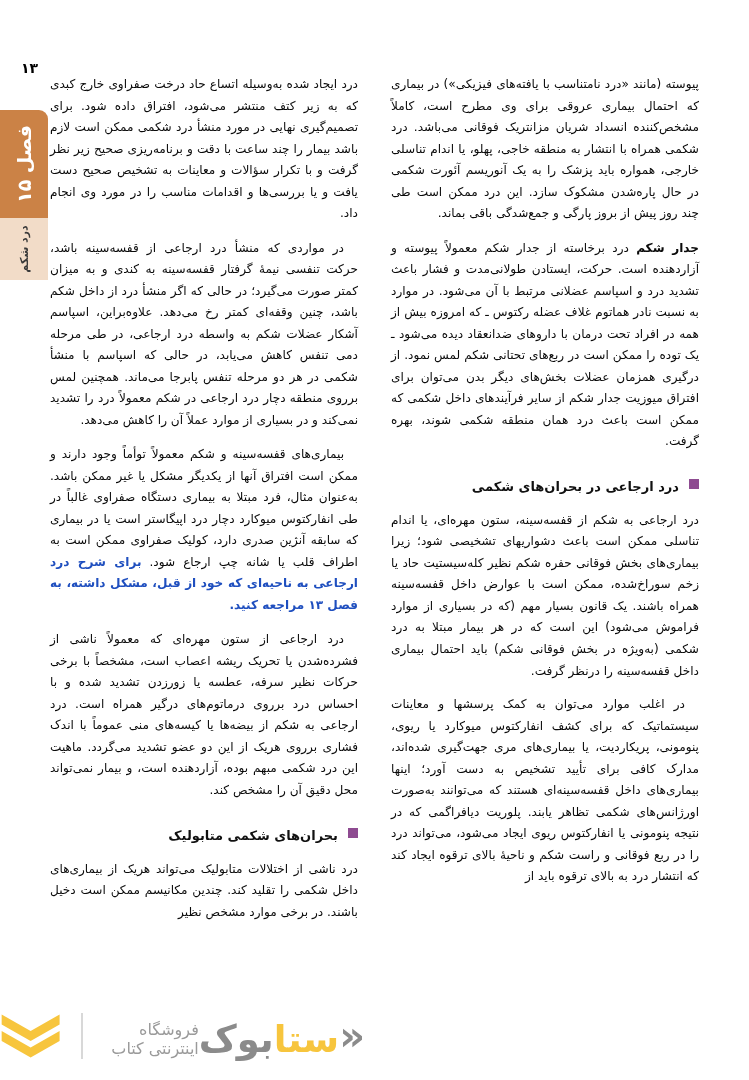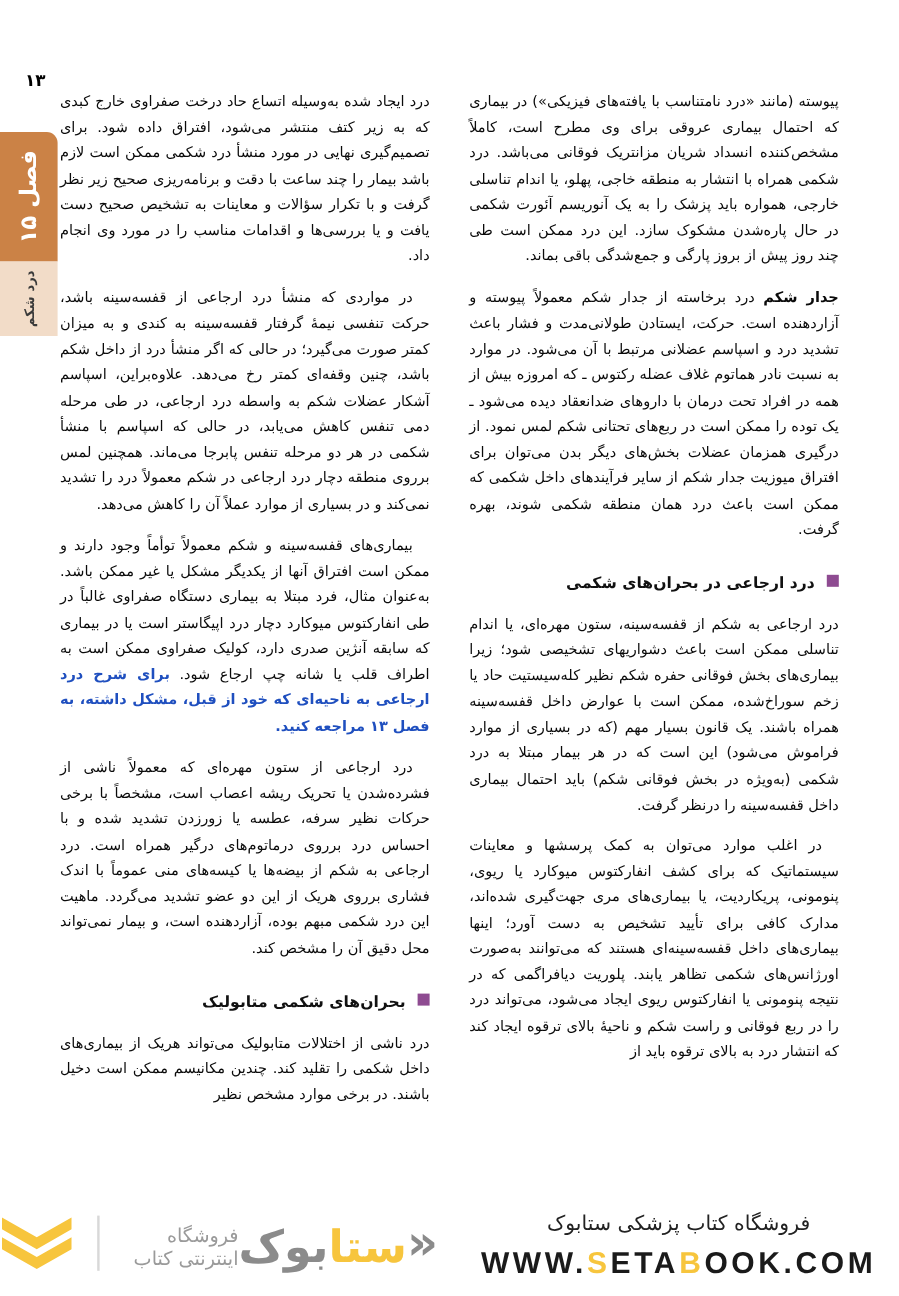--- a/index.html
+++ b/index.html
@@ -283,20 +283,16 @@
         <div class="logo-word"><span class="hl">ستا</span><span>بوک</span></div>
         <div class="logo-sub">فروشگاه اینترنتی کتاب</div>
       </div>
       <div class="logo-divider"></div>
       <svg class="logo-chevrons" viewBox="0 0 74 56">
         <polygon points="2,2 37,22 72,2 72,14 37,34 2,14" fill="#F7C53D"></polygon>
         <polygon points="2,22 37,42 72,22 72,34 37,54 2,34" fill="#F7C53D"></polygon>
       </svg>
     </div>
 
-    <div class="footer-right">
-      <div class="footer-fa">فروشگاه کتاب پزشکی ستابوک</div>
-      <div class="footer-url"><span>WWW.</span><span class="hl">S</span><span>ETA</span><span class="hl">B</span><span>OOK.COM</span></div>
-    </div>
 
   </div>
 
 </div>
 
 </body></html>

